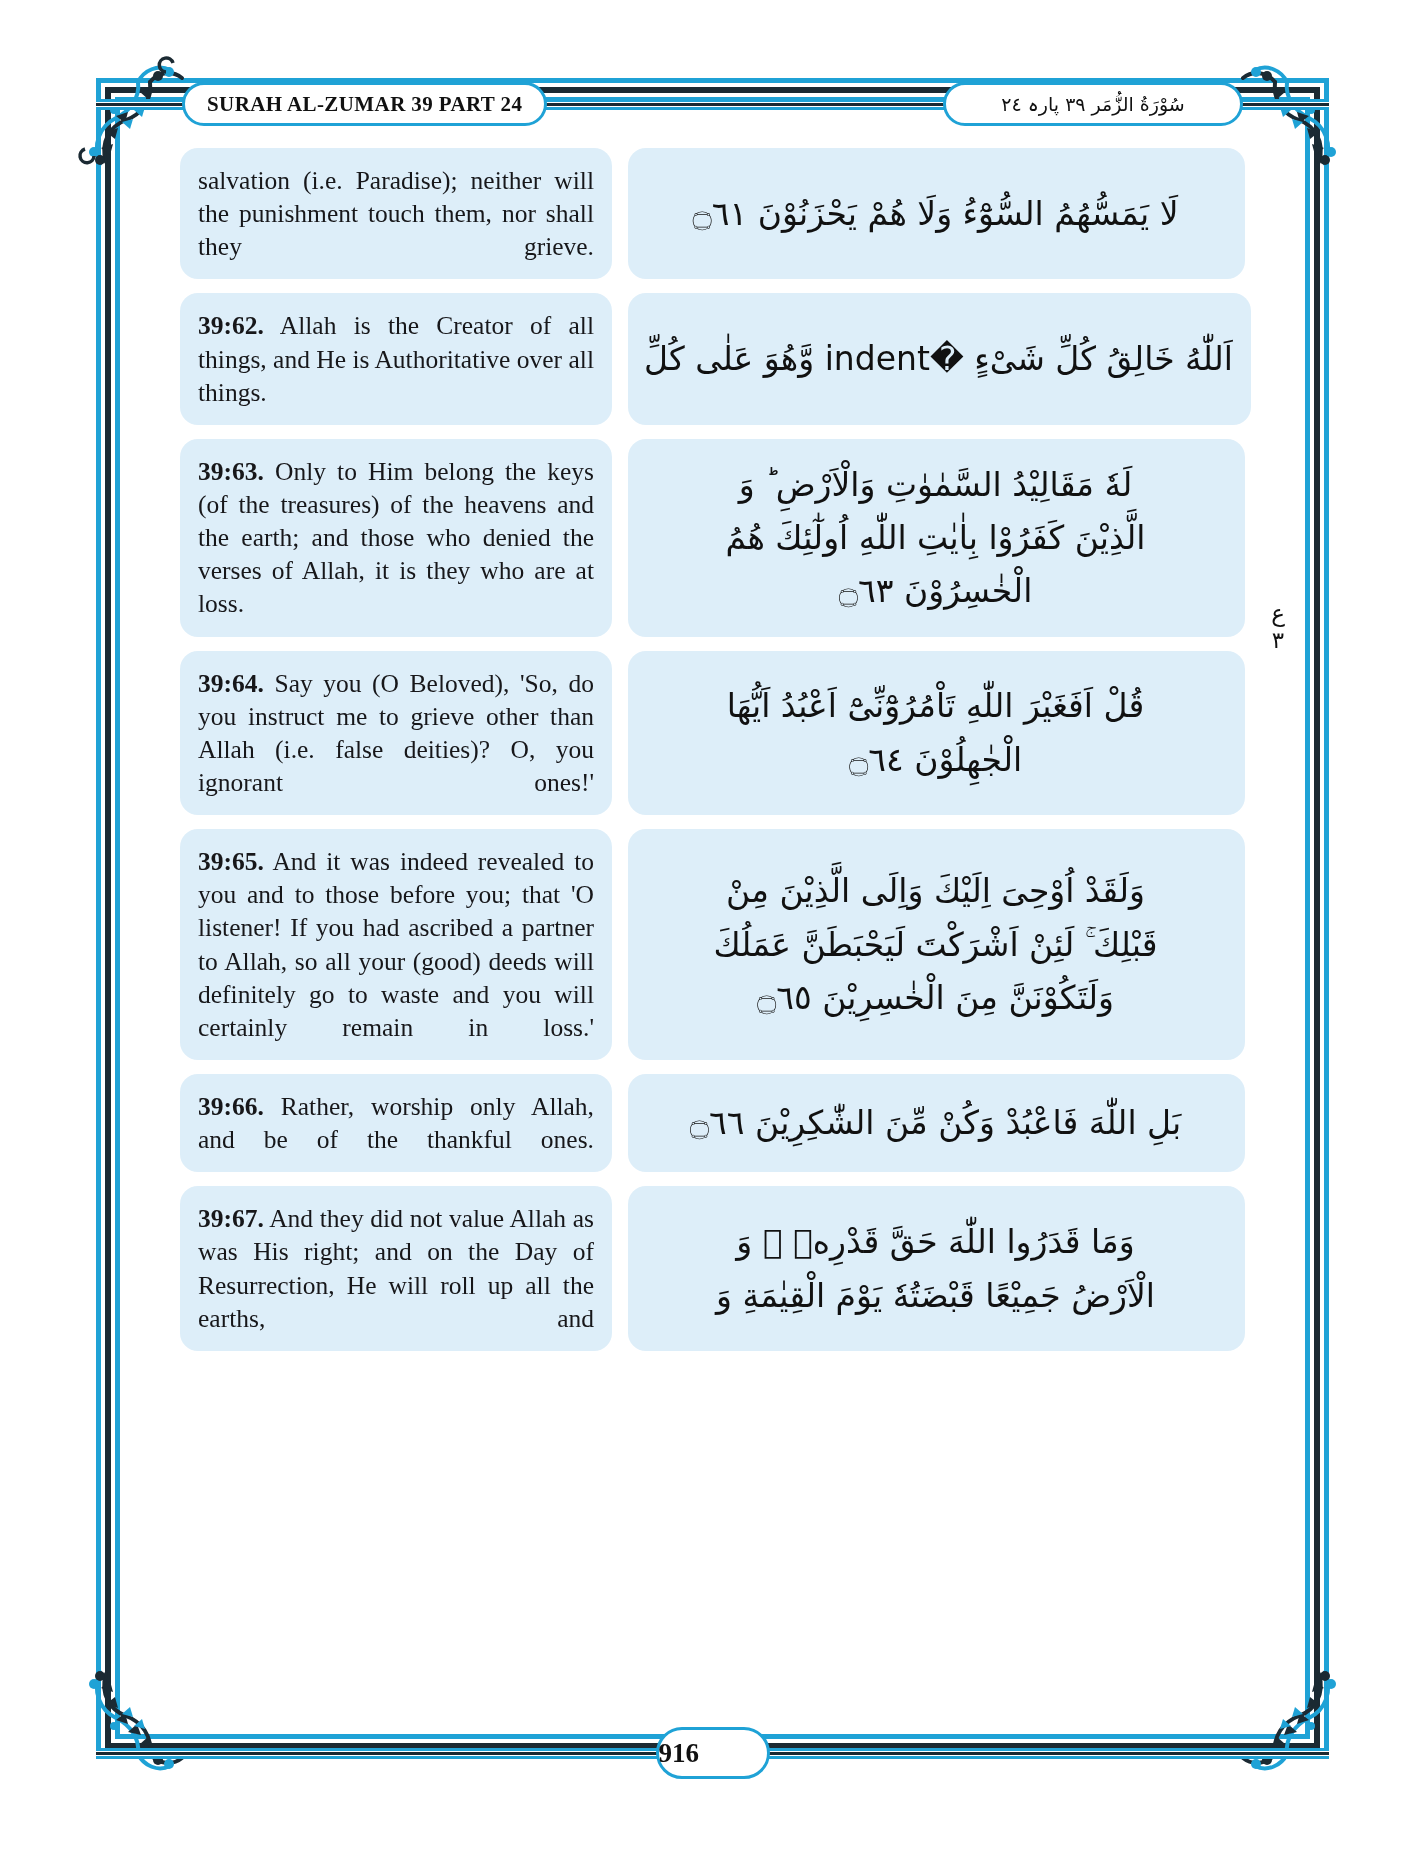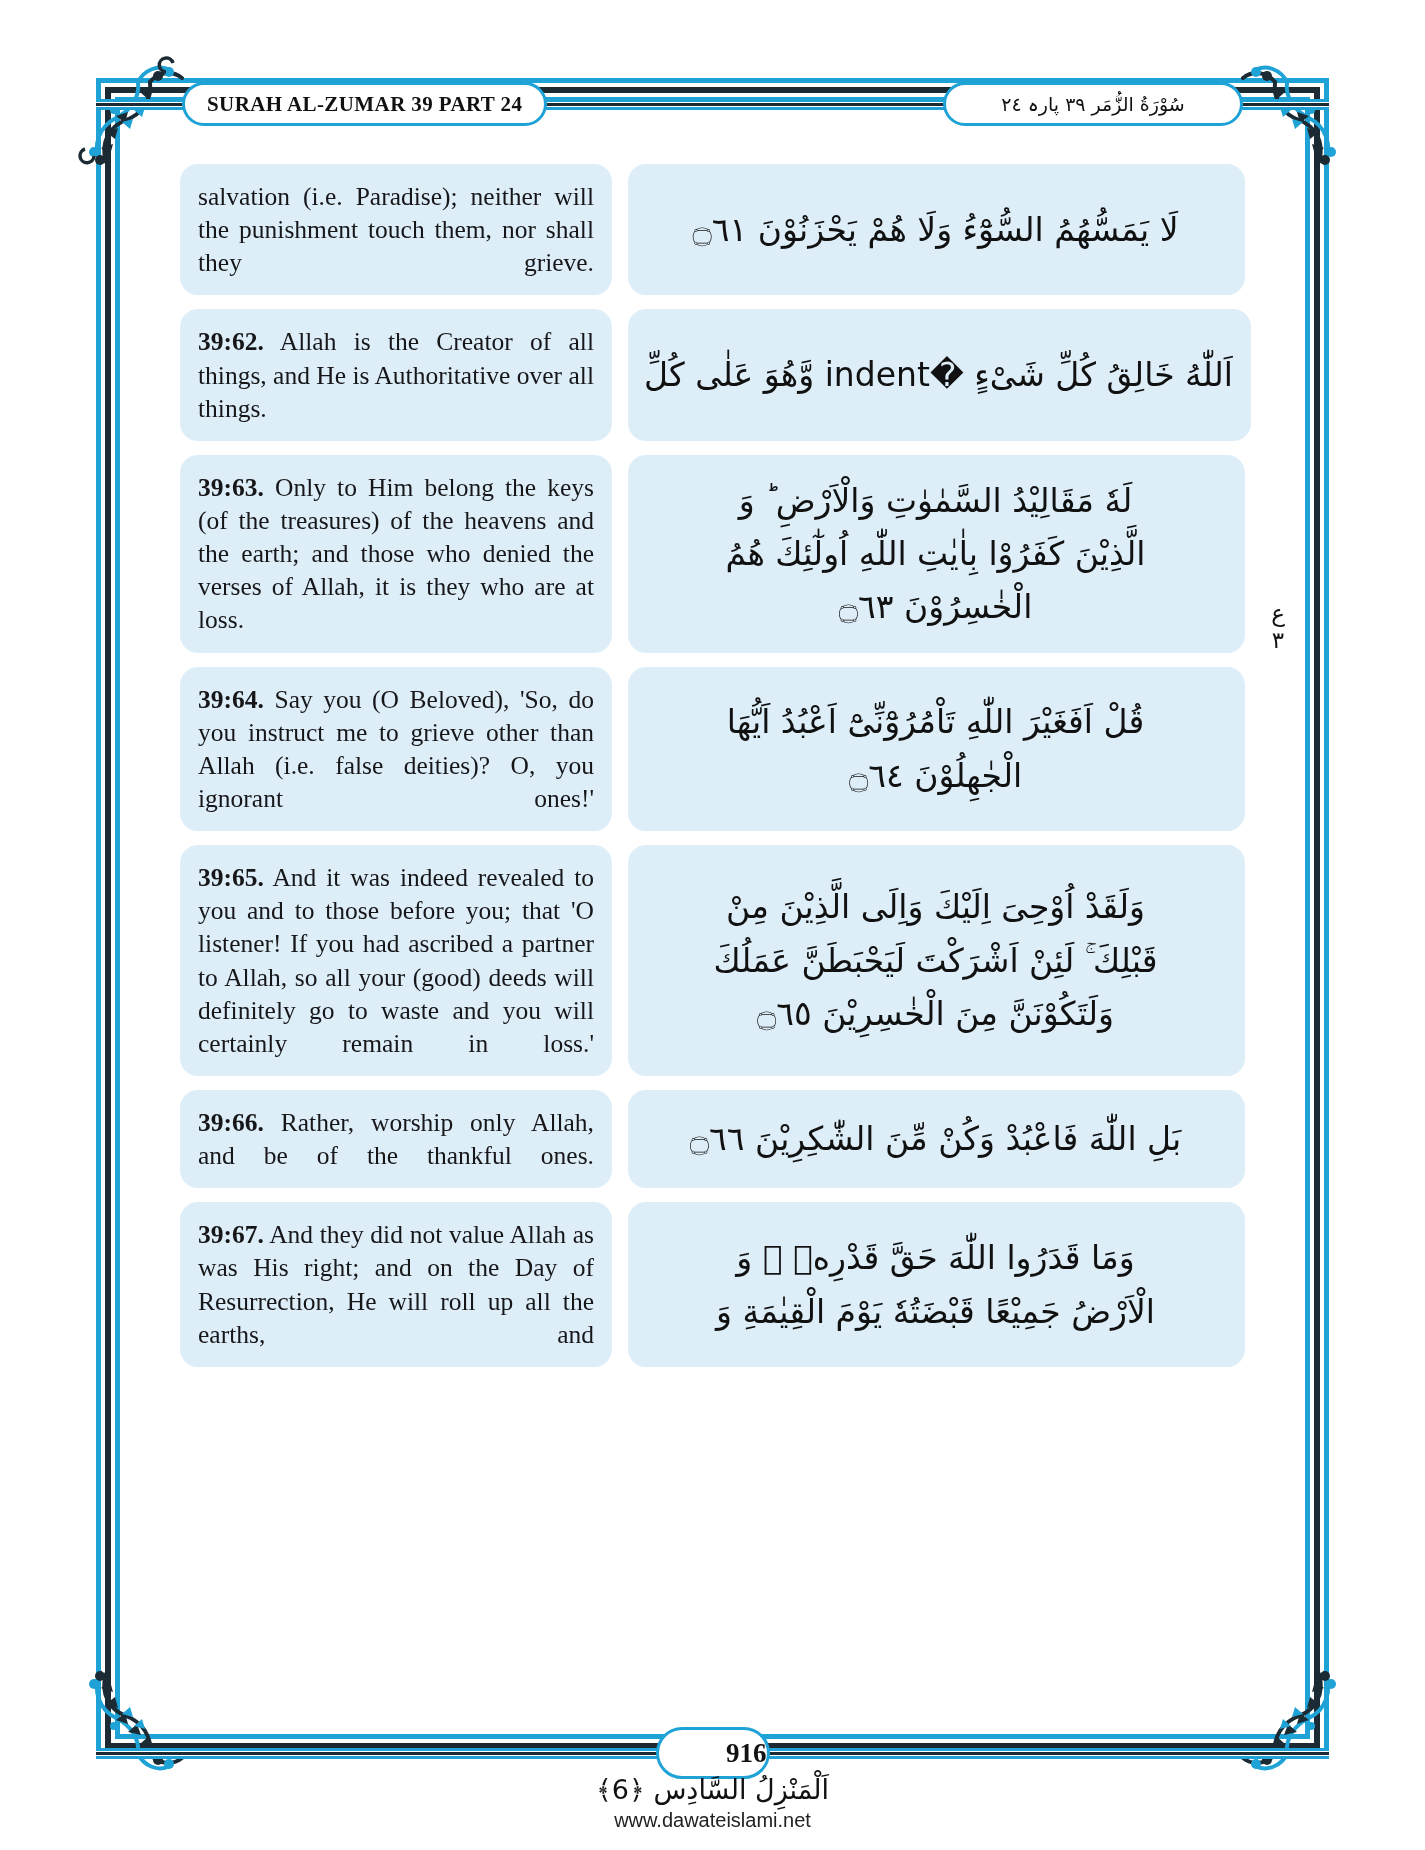--- a/index.html
+++ b/index.html
@@ -71,21 +71,20 @@
     font-family:"DejaVu Sans", sans-serif;
     font-size:19px;color:#111;white-space:nowrap;direction:rtl;
     line-height:1;
   }
 
   
   .content{
     position:absolute;
     left:180px;right:180px;top:148px;bottom:176px;
     z-index:4;
-    margin-top:16px;
   }
   .verse-row{display:flex;gap:16px;margin-bottom:14px;}
   .panel{
     background:#DDEEF9;
     border-radius:18px;
     padding:16px 18px;
     box-sizing:border-box;
   }
   .panel.en{
     flex:0 0 432px;
@@ -128,21 +127,21 @@
     position:absolute;left:96px;right:96px;bottom:92px;height:10px;
     display:flex;align-items:center;justify-content:center;z-index:6;
   }
   .ftr-line{
     position:absolute;left:0;right:0;top:50%;height:11px;margin-top:-5px;
     background:linear-gradient(#1FA2D6 0 3px,#ffffff 3px 4px,#1b2a33 4px 7px,#ffffff 7px 8px,#1FA2D6 8px 11px);
   }
   .ftr-pill{
     position:relative;z-index:2;background:#fff;border:3px solid #1FA2D6;
     border-radius:26px;height:46px;min-width:108px;
-    display:flex;align-items:center;justify-content:flex-end;
+    display:flex;align-items:center;justify-content:flex-start;
     font-weight:bold;font-size:27px;color:#111;
   }
   .bottom-note{
     position:absolute;left:0;right:0;bottom:18px;text-align:center;z-index:6;
   }
   .manzil{
     font-family:"DejaVu Sans", sans-serif;
     font-size:27px;color:#111;direction:rtl;margin-bottom:4px;
   }
   .weburl{
@@ -369,18 +368,14 @@
     <div>٣</div>
   </div>
 
   <div class="footer">
     <div class="ftr-line"></div>
     <div class="ftr-pill">
       <span>916</span>
     </div>
   </div>
 
-  <div class="bottom-note">
-    <div class="manzil">اَلْمَنْزِلُ السَّادِس ﴿6﴾</div>
-    <div class="weburl">www.dawateislami.net</div>
-  </div>
 
 </div>
 
 </body></html>

